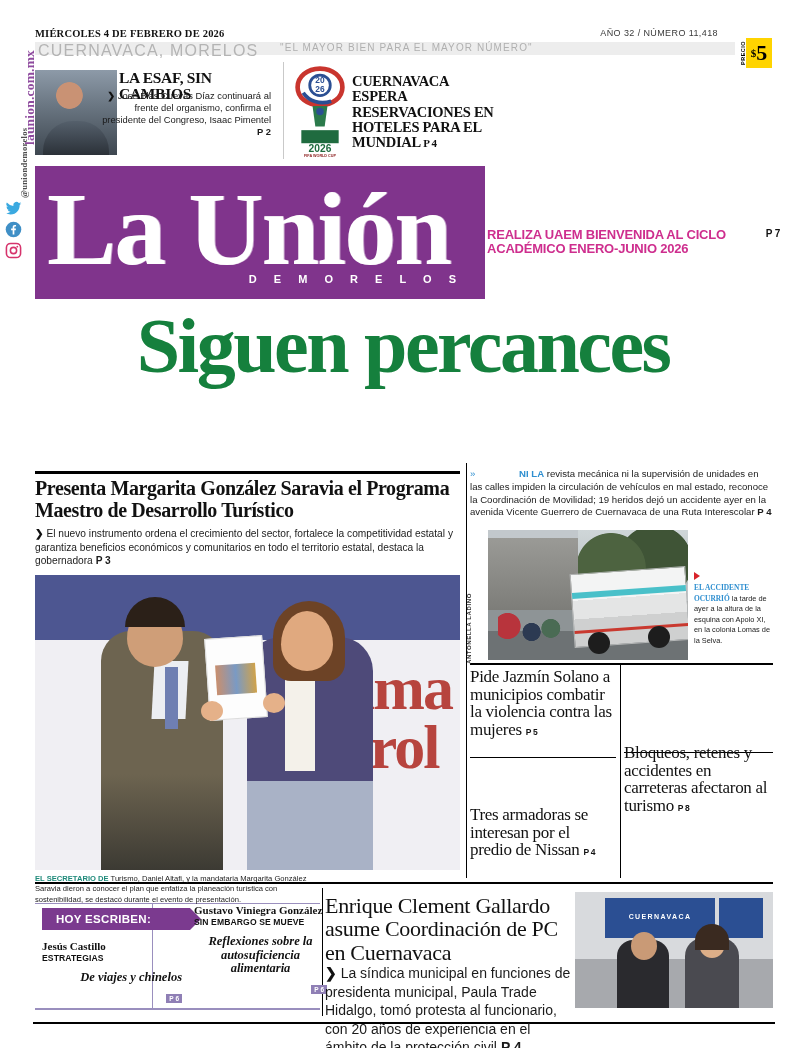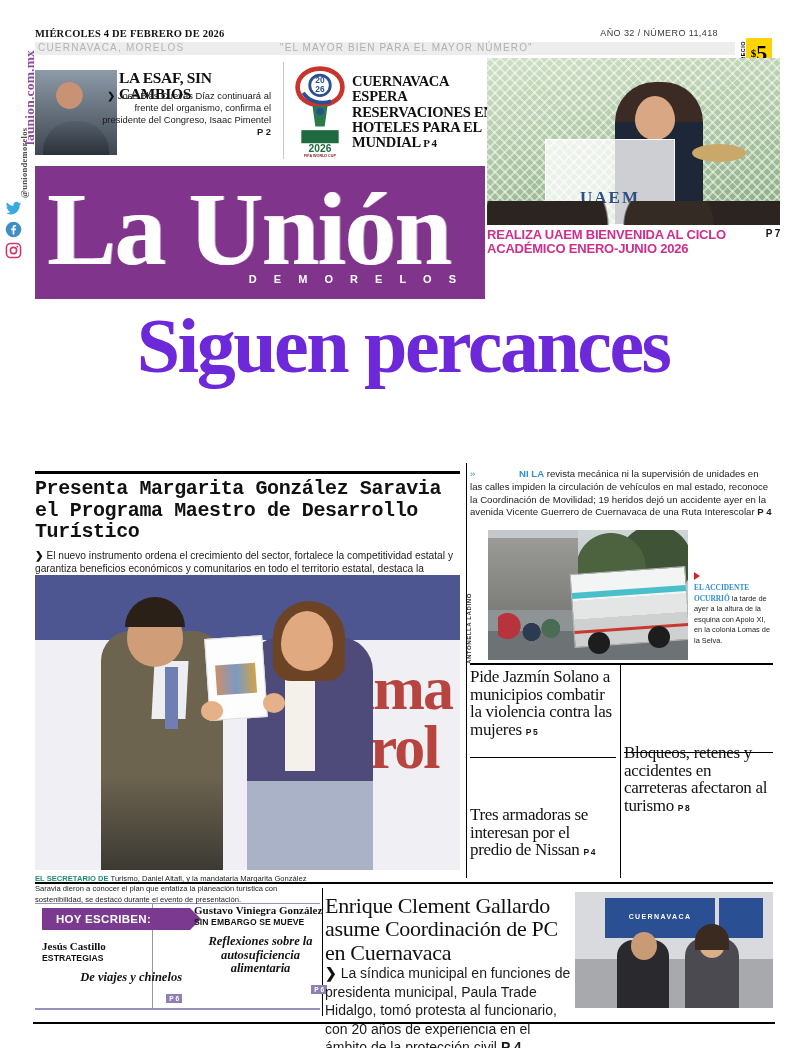--- a/index.html
+++ b/index.html
@@ -36,21 +36,21 @@
   .date-main {
     font-family:"Liberation Serif", serif; font-weight:bold;
     font-size:10.5px; color:#111; letter-spacing:.2px;
   }
   .city-strip {
     position:absolute; left:0; top:14px; width:700px; height:13px;
     background:#ededed;
   }
   .city-text {
     position:absolute; left:3px; top:14px;
-    font-size:10px; color:#b4b4b4; letter-spacing:1.2px;
+    font-size:16px; color:#b4b4b4; letter-spacing:1.2px;
     font-family:"Liberation Sans", sans-serif;
   }
   .slogan {
     position:absolute; left:245px; top:14px;
     font-size:10px; color:#b0b0b0; letter-spacing:1.1px;
   }
   .issue {
     position:absolute; right:62px; top:0;
     font-size:9px; color:#3a3a3a; letter-spacing:.4px;
   }
@@ -162,32 +162,32 @@
   }
   .masthead .sub {
     position:absolute; right:22px; bottom:14px;
     color:#fff; font-size:11px; letter-spacing:7px; font-weight:bold;
   }
 
   
   .mainhead {
     position:absolute; left:33px; top:310px; width:740px;
     font-family:"Liberation Serif", serif; font-weight:bold;
-    font-size:78px; line-height:.93; color:#6d28d9;
+    font-size:78px; line-height:.93; color:#15803d;
     letter-spacing:-2.5px; text-align:center;
   }
   .mainhead em { font-style:italic; }
 
   
   .rule { position:absolute; background:#000; }
 
   
   .lead { position:absolute; left:35px; top:478px; width:425px; }
   .lead h2 {
-    font-family:Liberation Mono, monospace; font-weight:bold;
+    font-family:Liberation Serif, serif; font-weight:bold;
     font-size:20px; line-height:1.08; color:#111; letter-spacing:-.4px;
   }
   .lead p {
     margin-top:6px; font-size:10.2px; line-height:1.32; color:#1b1b1b;
   }
   .bullet { color:#111; font-weight:bold; }
 
   .lead-photo {
     position:absolute; left:35px; top:575px; width:425px; height:295px;
     overflow:hidden;
@@ -441,30 +441,20 @@
         <text x="30" y="93" font-size="11" font-weight="bold" fill="#1f6b3f" text-anchor="middle" font-family="Liberation Sans">2026</text>
         <text x="30" y="99" font-size="4" font-weight="bold" fill="#8a1a1a" text-anchor="middle" font-family="Liberation Sans">FIFA WORLD CUP</text>
       </svg>
       <h2>
         <span>CUERNAVACA ESPERA RESERVACIONES EN HOTELES PARA EL MUNDIAL</span>
         <span class="pg" style="font-size:11px;">P 4</span>
       </h2>
     </div>
 
     <div class="teaser-c">
-      <div class="photo">
-        <div class="mesh"></div>
-        <div class="person"></div>
-        <div class="face"></div>
-        <div class="bow"></div>
-        <div class="podium">
-          <span>UAEM</span>
-        </div>
-        <div class="crowd"></div>
-      </div>
       <div class="cap">
         <span class="pg">P 7</span>
         <span>REALIZA UAEM BIENVENIDA AL CICLO</span><br>
         <span>ACADÉMICO ENERO-JUNIO 2026</span>
       </div>
     </div>
   </div>
 
   <div class="masthead">
     <div class="logo">La Unión</div>

